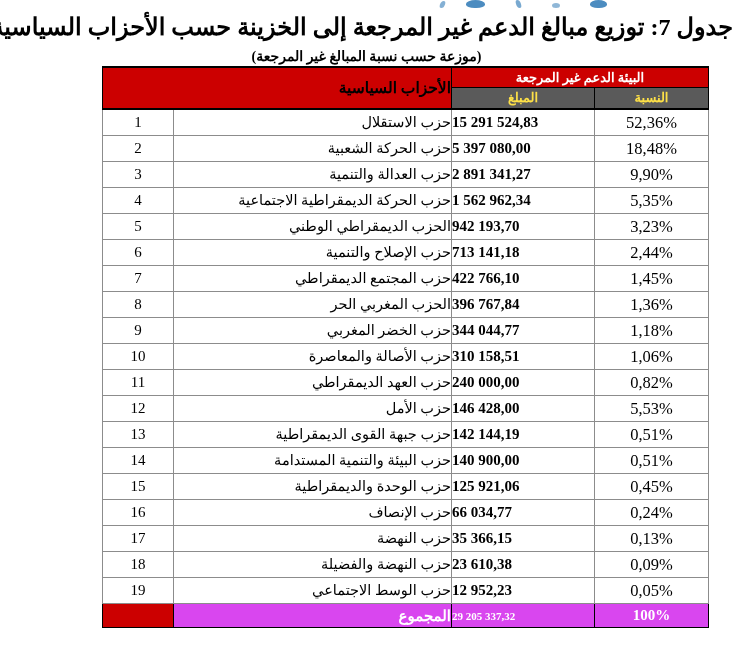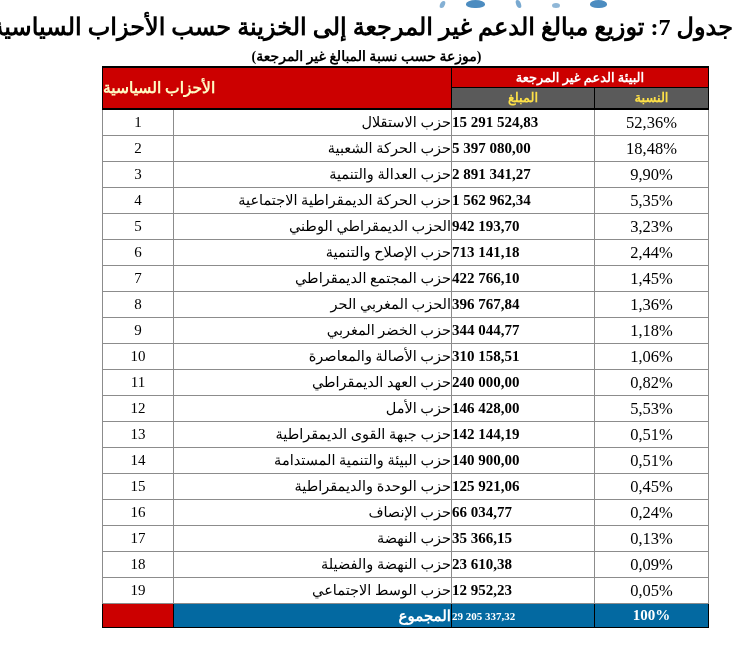--- a/index.html
+++ b/index.html
@@ -95,24 +95,24 @@
     color: #ffffff;
     font-weight: bold;
     font-size: 13px;
     height: 19px;
     text-align: center;
     border-color: #000000 !important;
     border-top: 2px solid #000000 !important;
   }
   .hdr-red-tall {
     background: #cc0000;
-    color: #fef9c3;
+    color: #000000;
     font-weight: bold;
     font-size: 15.5px;
-    text-align: left;
+    text-align: right;
     border-color: #000000 !important;
     border-top: 2px solid #000000 !important;
     border-bottom: 2px solid #000000 !important;
   }
   .hdr-gray {
     background: #5a5a5a;
     color: #fde047;
     font-weight: bold;
     font-size: 13px;
     height: 20px;
@@ -145,21 +145,21 @@
   }
   td.cell-idx {
     text-align: center;
     font-size: 15px;
     font-family: "Liberation Serif", "DejaVu Serif", serif;
     direction: ltr;
   }
 
   
   tr.total-row td {
-    background: #0369a1;
+    background: #d946ef;
     color: #ffffff;
     font-weight: bold;
     height: 23px;
     border-color: #000000 !important;
   }
   tr.total-row td.cell-pct    { font-size: 15px; }
   tr.total-row td.cell-amount { font-size: 11px; }
   tr.total-row td.cell-party  { font-size: 15px; }
   tr.total-row td.cell-idx    { background: #cc0000; }
 </style>

